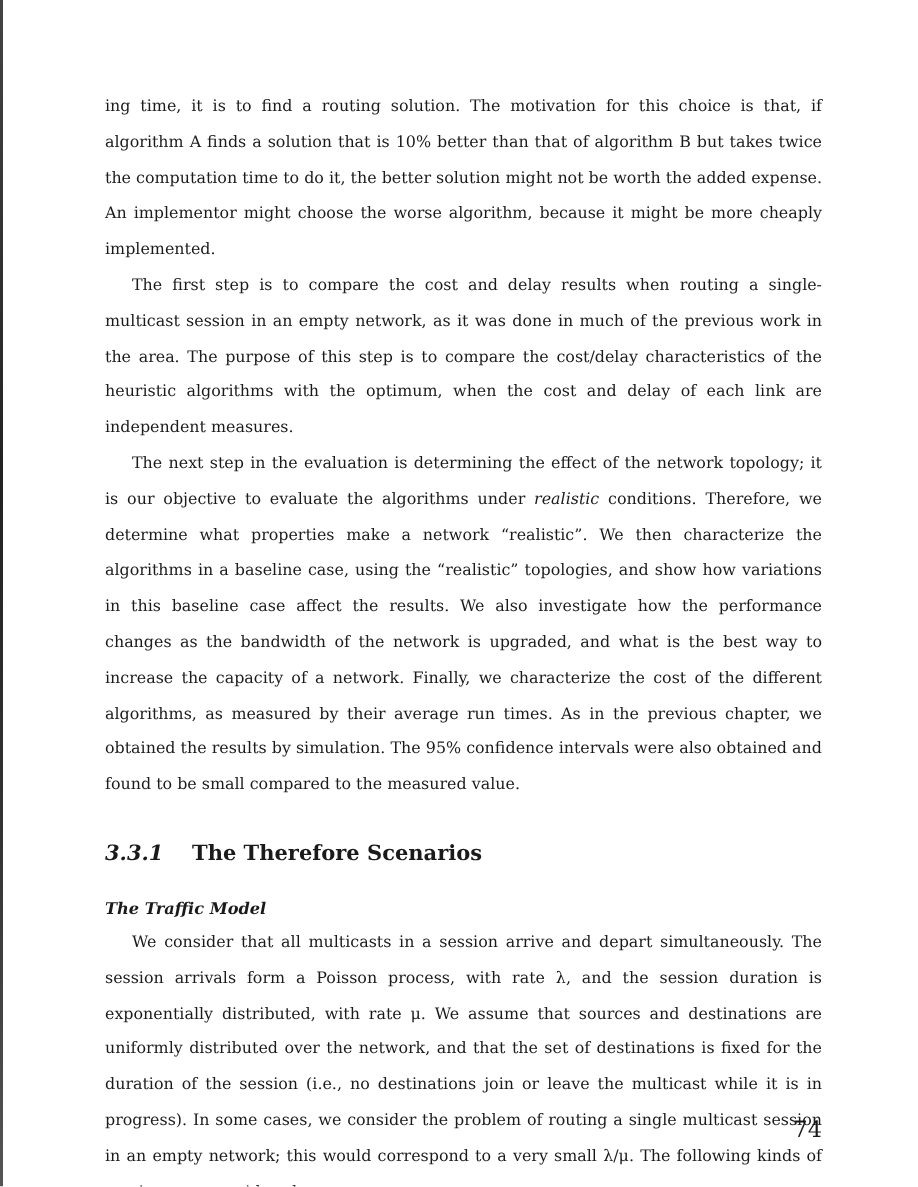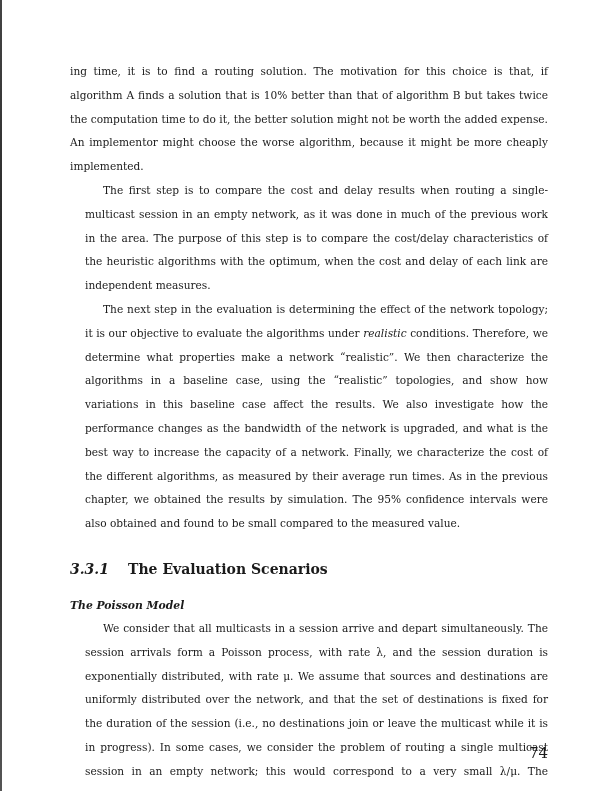--- a/index.html
+++ b/index.html
@@ -11,21 +11,21 @@
   .edge {
     position: absolute; left: 0; top: 0; width: 2px; height: 791px;
     background: linear-gradient(to bottom, #444 0%, #222 40%, #333 70%, #555 100%);
   }
   .page {
     position: absolute; left: 70px; top: 60px; width: 478px;
     font-size: 10.6px; line-height: 23.8px;
     text-align: justify;
   }
   p { margin: 0; }
-  p.indent { text-indent: 18px; margin-left: 15px; }
+  p.indent { text-indent: 18px; }
   .section-heading {
     margin-top: 22px; margin-bottom: 8px;
     font-family: "DejaVu Serif", "Liberation Serif", serif;
     font-weight: bold; font-size: 14px; line-height: 22px;
   }
   .section-heading .num { display: inline-block; width: 58px; font-style: italic; }
   .subheading {
     margin-top: 14px; margin-bottom: 0px;
     font-weight: bold; font-style: italic; font-size: 10.8px; line-height: 23px;
   }
@@ -39,20 +39,20 @@
 <body>
 
 <div class="edge"></div>
 
 <div class="page">
   <p>ing time, it is to find a routing solution. The motivation for this choice is that, if algorithm A finds a solution that is 10% better than that of algorithm B but takes twice the computation time to do it, the better solution might not be worth the added expense. An implementor might choose the worse algorithm, because it might be more cheaply implemented.</p>
   <p class="indent">The first step is to compare the cost and delay results when routing a single-multicast session in an empty network, as it was done in much of the previous work in the area. The purpose of this step is to compare the cost/delay characteristics of the heuristic algorithms with the optimum, when the cost and delay of each link are independent measures.</p>
   <p class="indent"><span>The next step in the evaluation is determining the effect of the network topology; it is our objective to evaluate the algorithms under </span><i>realistic</i><span> conditions. Therefore, we determine what properties make a network “realistic”. We then characterize the algorithms in a baseline case, using the “realistic” topologies, and show how variations in this baseline case affect the results. We also investigate how the performance changes as the bandwidth of the network is upgraded, and what is the best way to increase the capacity of a network. Finally, we characterize the cost of the different algorithms, as measured by their average run times. As in the previous chapter, we obtained the results by simulation. The 95% confidence intervals were also obtained and found to be small compared to the measured value.</span></p>
 
   <div class="section-heading">
-    <span class="num">3.3.1</span><span>The Evaluation Scenarios</span>
+    <span class="num">3.3.1</span><span>The Therefore Scenarios</span>
   </div>
 
-  <div class="subheading">The Poisson Model</div>
+  <div class="subheading">The Traffic Model</div>
   <p class="indent">We consider that all multicasts in a session arrive and depart simultaneously. The session arrivals form a Poisson process, with rate λ, and the session duration is exponentially distributed, with rate μ. We assume that sources and destinations are uniformly distributed over the network, and that the set of destinations is fixed for the duration of the session (i.e., no destinations join or leave the multicast while it is in progress). In some cases, we consider the problem of routing a single multicast session in an empty network; this would correspond to a very small λ/μ. The following kinds of sessions are considered:</p>
 </div>
 
 <div class="page-number">74</div>
 
 </body></html>

